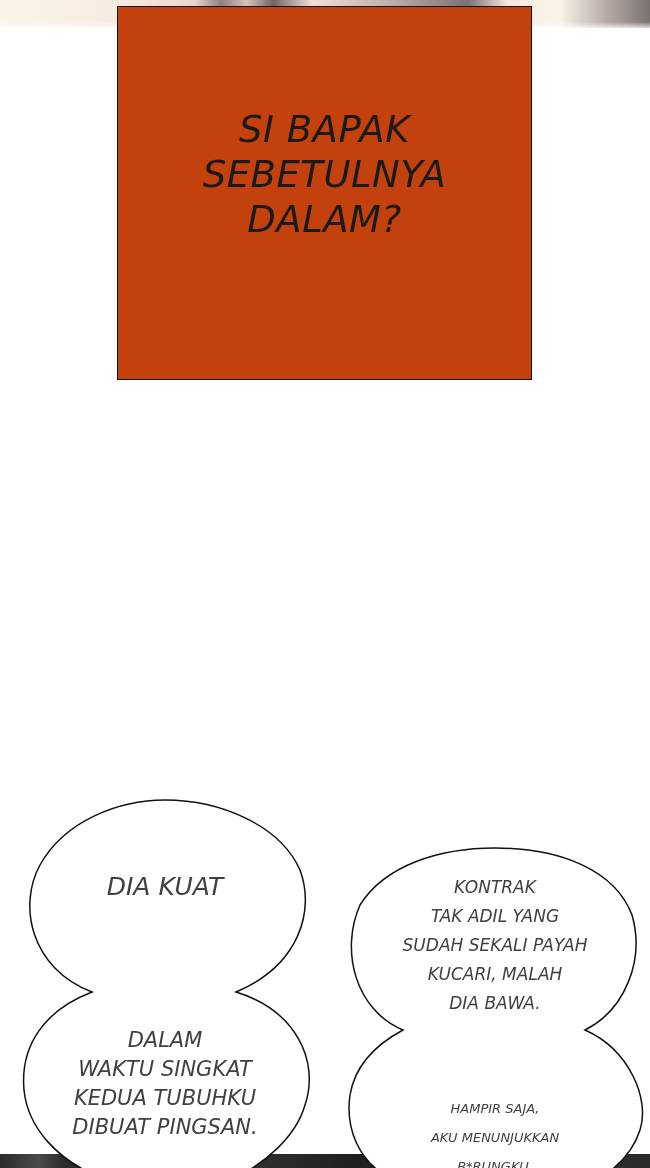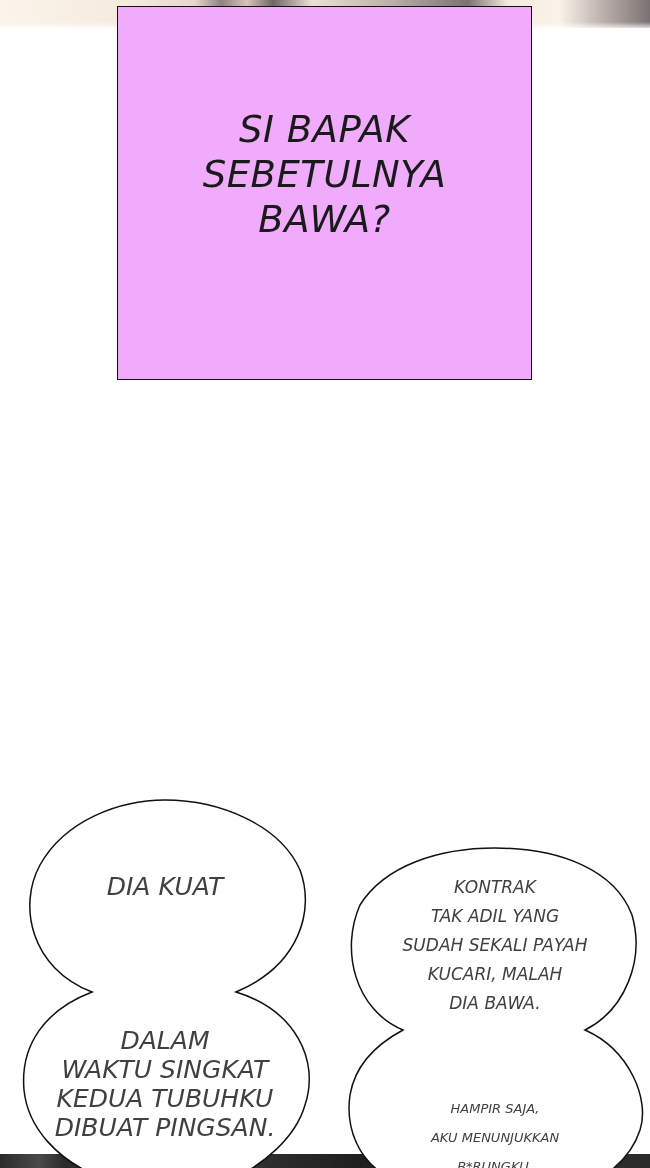--- a/index.html
+++ b/index.html
@@ -11,54 +11,54 @@
     .top-strip {
       position: absolute; left: 0; top: 0; width: 650px; height: 28px;
       background: linear-gradient(90deg, #fbf4ea 0%, #f6eadf 20%, #e8d6cb 30%, #8f8283 34%, #d9c3b8 38%, #6f6667 42%, #efe0d4 48%, #bdb0aa 60%, #7b7273 72%, #f4e9de 78%, #fbf3ea 86%, #b9aea9 93%, #7b7171 100%);
     }
     .top-fade {
       position: absolute; left: 0; top: 22px; width: 650px; height: 8px;
       background: linear-gradient(#ffffff00, #ffffff);
     }
     .narration-box {
       position: absolute; left: 117px; top: 6px; width: 415px; height: 374px;
-      background: #f0abfc; border: 1.5px solid #111111; box-sizing: border-box;
+      background: #c2410c; border: 1.5px solid #111111; box-sizing: border-box;
       display: flex; align-items: center; justify-content: center;
     }
     .narration-text {
       font-style: italic; font-size: 37px; line-height: 45px;
       color: #1a1a1a; text-align: center; letter-spacing: 0.5px;
       margin-top: -38px;
     }
     .line { display: block; white-space: nowrap; }
     .bottom-strip {
       position: absolute; left: 0; top: 1154px; width: 650px; height: 14px;
       background: linear-gradient(90deg, #2b2b2b 0%, #4a4a4a 6%, #2a2a2a 10%, #3a3a3a 30%, #1f1f1f 55%, #3c3c3c 75%, #2a2a2a 100%);
     }
     svg.bubbles { position: absolute; left: 0; top: 0; }
     .bubble-text {
       position: absolute; font-style: italic; color: #404040;
       text-align: center; white-space: nowrap;
     }
     .bt-left-top { left: 60px; top: 870px; width: 210px; font-size: 25px; line-height: 33px; }
-    .bt-left-bottom { left: 40px; top: 1026px; width: 250px; font-size: 25px; line-height: 29px; }
+    .bt-left-bottom { left: 40px; top: 1026px; width: 250px; font-size: 21px; line-height: 29px; }
     .bt-right-top { left: 350px; top: 873px; width: 290px; font-size: 17px; line-height: 29px; }
     .bt-right-bottom { left: 355px; top: 1094px; width: 280px; font-size: 13px; line-height: 29px; }
   </style>
 </head>
 <body>
 
 <div class="top-strip"></div>
 <div class="top-fade"></div>
 
 <div class="narration-box">
   <div class="narration-text">
     <span class="line">SI BAPAK</span>
     <span class="line">SEBETULNYA</span>
-    <span class="line">BAWA?</span>
+    <span class="line">DALAM?</span>
   </div>
 </div>
 
 <div class="bottom-strip"></div>
 
 <svg class="bubbles" width="650" height="1168" viewBox="0 0 650 1168">
 
   <path d="M 92 992
            C 30 968, 18 905, 40 865
            C 65 820, 120 800, 165 800

